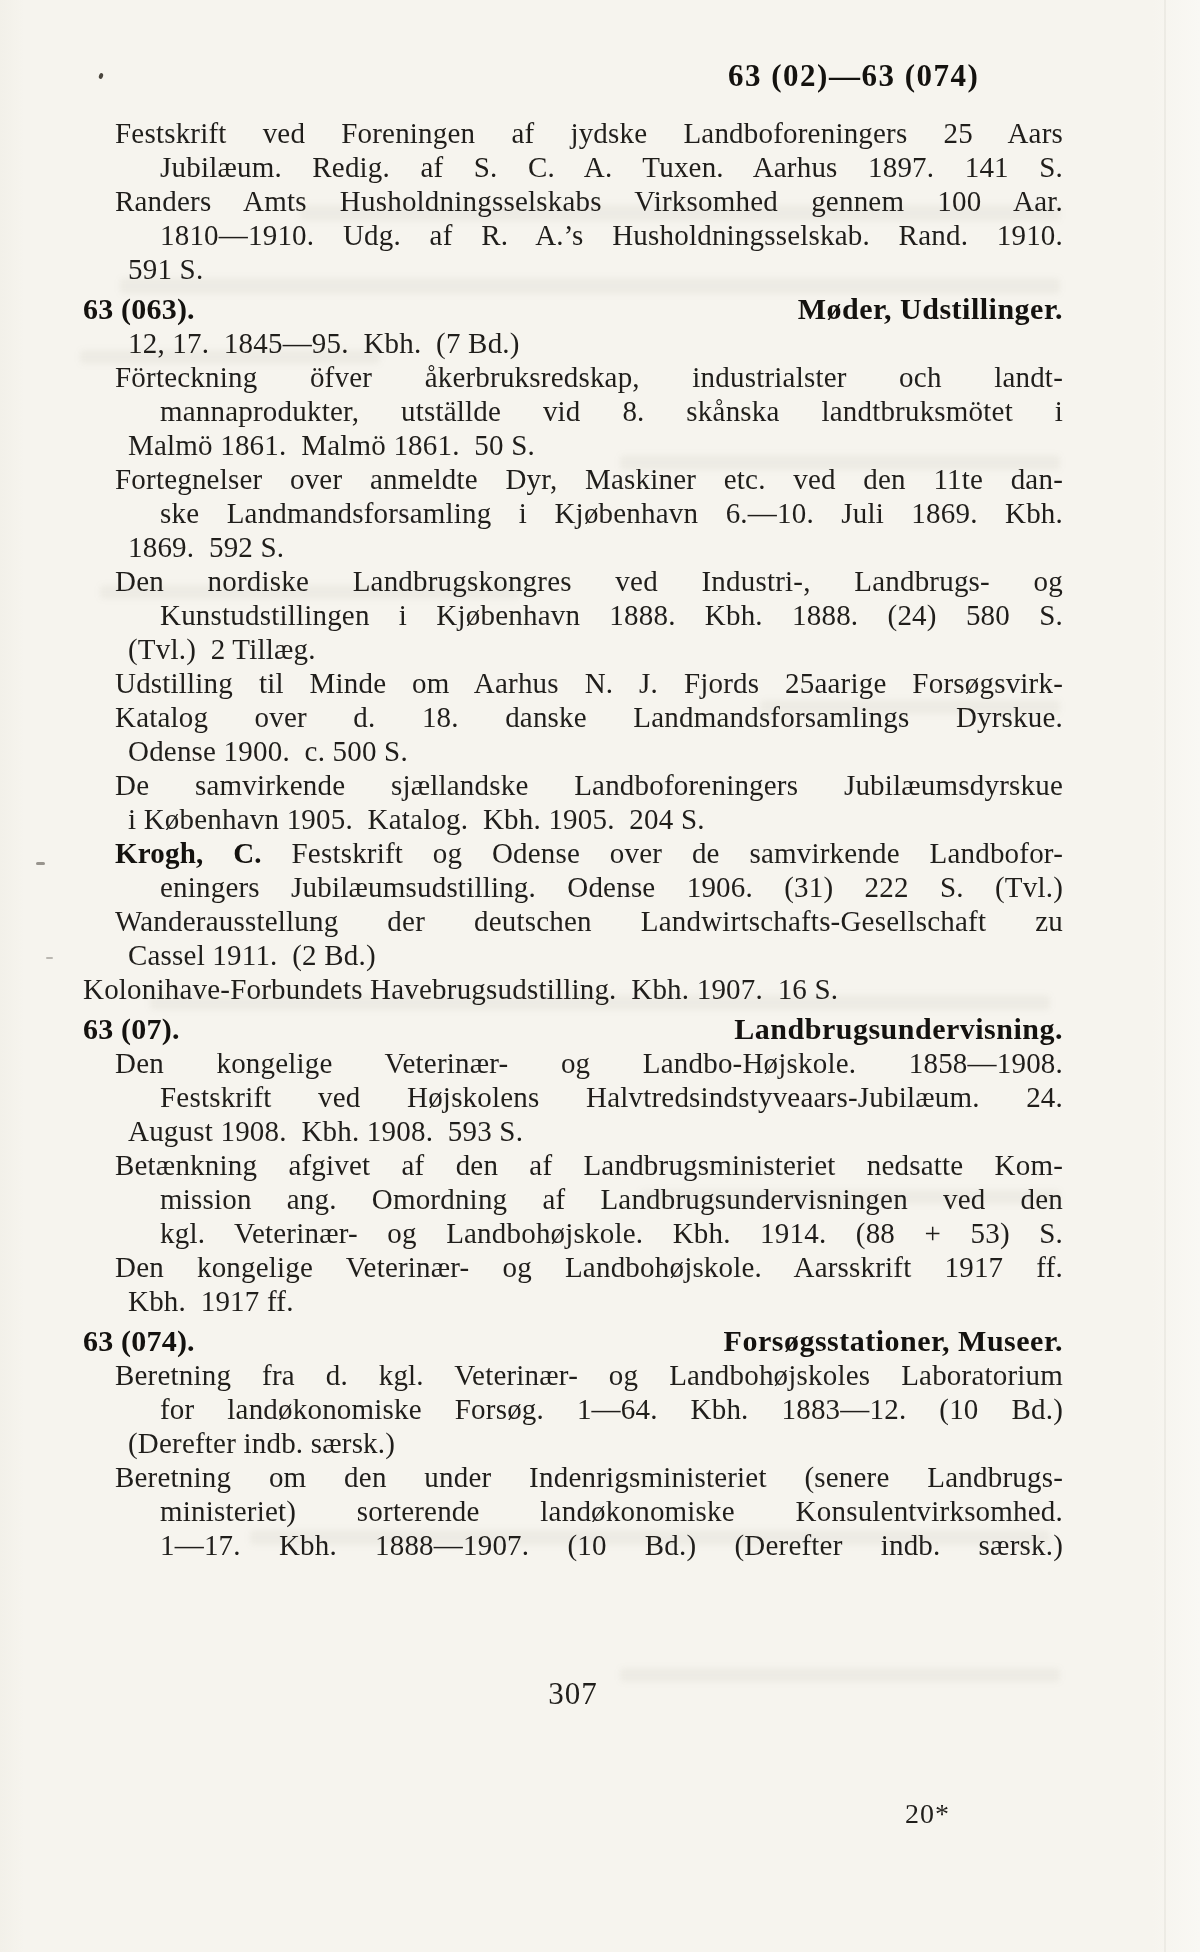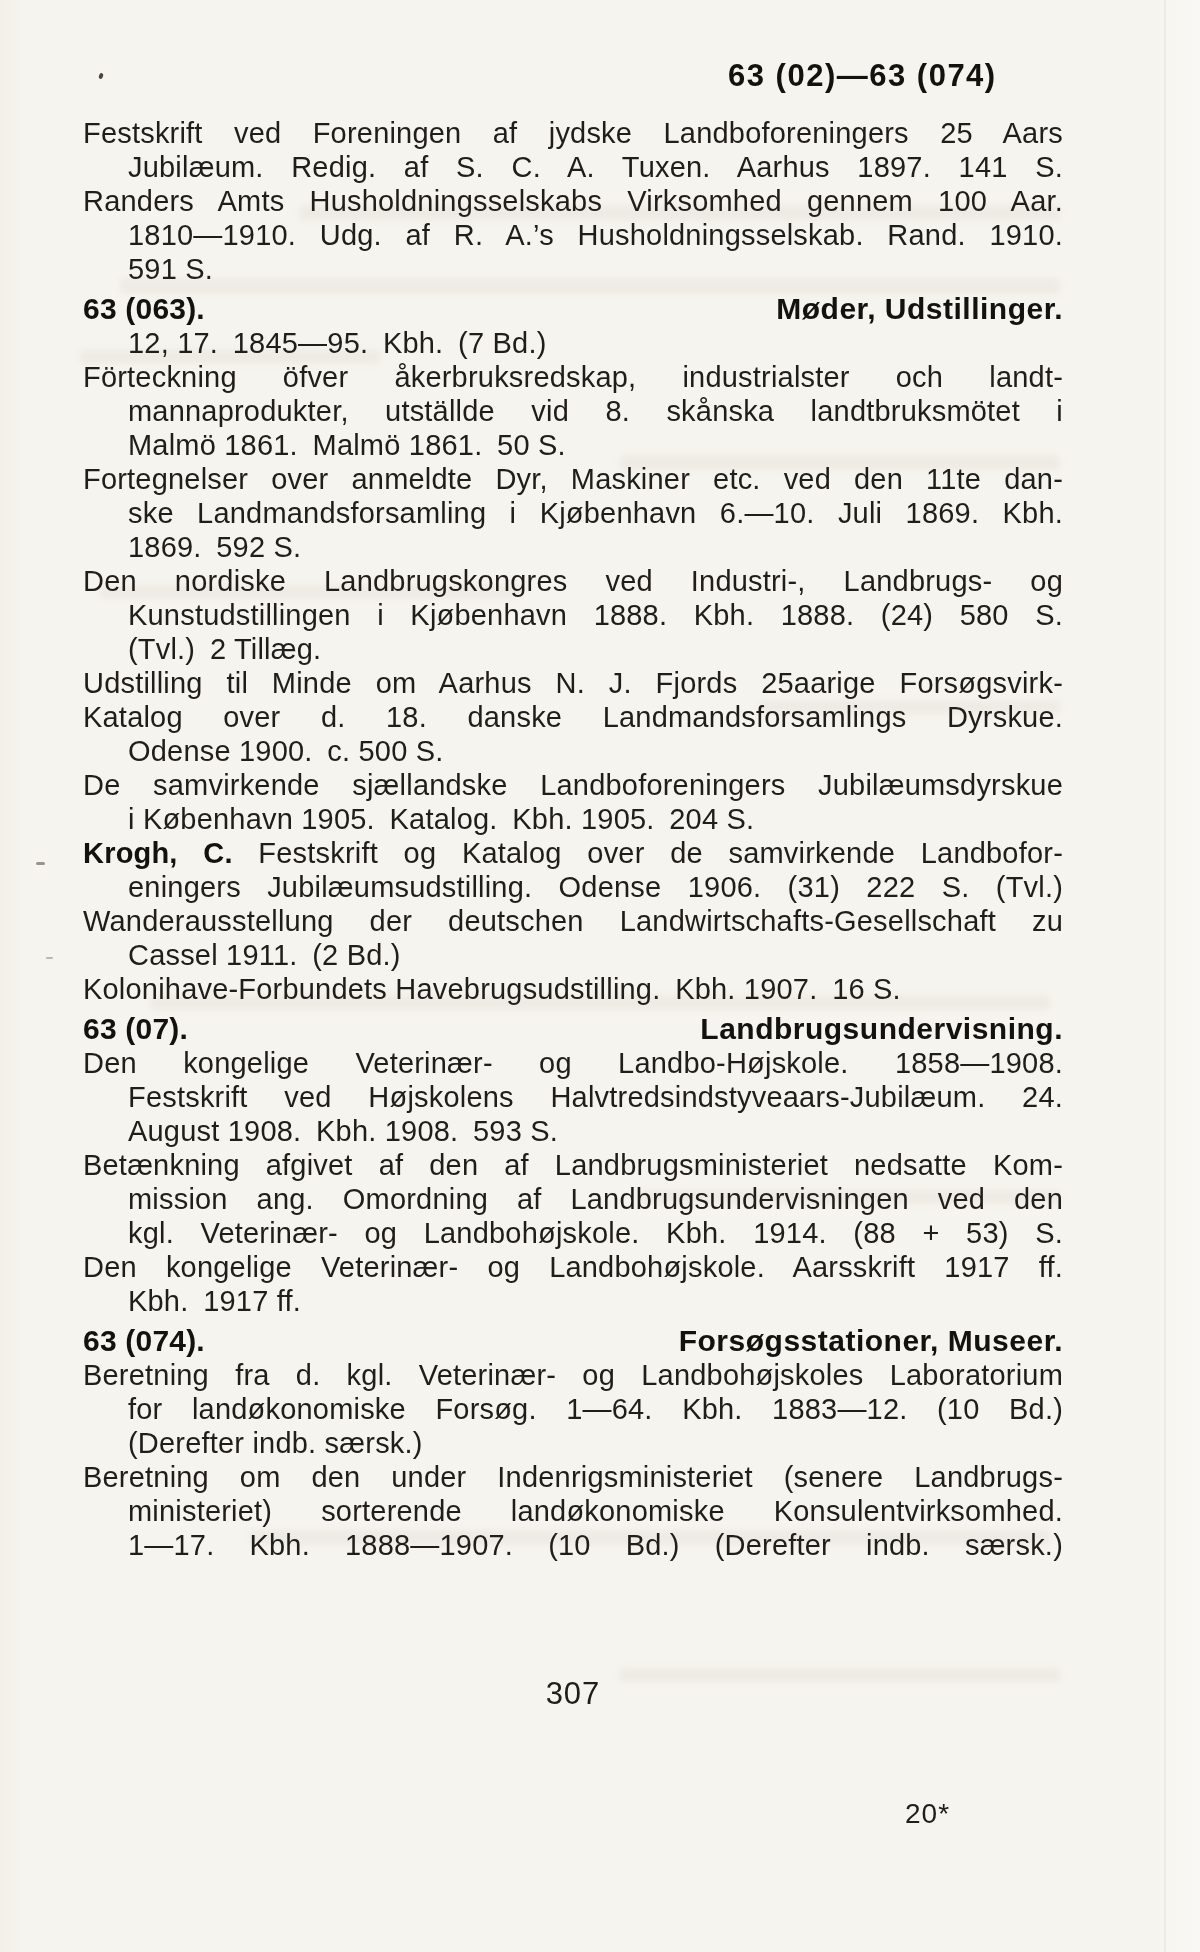--- a/index.html
+++ b/index.html
@@ -4,21 +4,21 @@
 <style>
   html,body{margin:0;padding:0;background:#e8e6e0;}
   .page{
     position:relative;
     width:1200px;height:1952px;
     margin:0 auto;
     background:
       linear-gradient(90deg, #f2f0e9 0%, #f6f4ee 2%, #f6f4ee 96%, #f9f8f4 100%),
       #f6f4ee;
     color:#201e1b;
-    font-family:Liberation Sans, sans-serif;
+    font-family:Liberation Serif, serif;
     overflow:hidden;
   }
   .page::after{ 
     content:"";position:absolute;top:0;left:1164px;width:2px;height:100%;
     background:rgba(60,55,45,0.05);
   }
   .running-head{
     position:absolute;top:58px;left:728px;
     font-weight:bold;font-size:31px;letter-spacing:1.5px;
     color:#14120f;
@@ -32,20 +32,21 @@
   .line{
     line-height:34px;
     text-align:left;
     white-space:normal;
   }
   .line.cont{padding-left:45px;}
   .line.fill{
     text-align:justify;
     text-align-last:justify;
     text-justify:inter-word;
+    margin-left:32px;
   }
   .lead{font-weight:bold;color:#14120f;}
   .section{
     display:flex;justify-content:space-between;align-items:flex-start;
     line-height:34px;margin-top:6px;
     font-weight:bold;font-size:30px;color:#14120f;
   }
   .section .stitle{letter-spacing:0.5px;}
   .page-number{
     position:absolute;top:1676px;left:83px;width:980px;
@@ -136,21 +137,21 @@
 
 
   <div class="line fill"><span class="txt">Katalog over d. 18. danske Landmandsforsamlings Dyrskue.</span></div>
 
   <div class="line cont"><span class="txt">Odense 1900. c. 500 S.</span></div>
 
   <div class="line fill"><span class="txt">De samvirkende sjællandske Landboforeningers Jubilæumsdyrskue</span></div>
 
   <div class="line cont"><span class="txt">i København 1905. Katalog. Kbh. 1905. 204 S.</span></div>
 
-  <div class="line fill"><b class="lead">Krogh, C.</b><span class="txt"> Festskrift og Katalog over de samvirkende Landbofor-</span></div>
+  <div class="line fill"><b class="lead">Krogh, C.</b><span class="txt"> Festskrift og Odense over de samvirkende Landbofor-</span></div>
 
   <div class="line cont fill"><span class="txt">eningers Jubilæumsudstilling. Odense 1906. (31) 222 S. (Tvl.)</span></div>
 
   <div class="line fill"><span class="txt">Wanderausstellung der deutschen Landwirtschafts-Gesellschaft zu</span></div>
 
   <div class="line cont"><span class="txt">Cassel 1911. (2 Bd.)</span></div>
 
   <div class="line"><span class="txt">Kolonihave-Forbundets Havebrugsudstilling. Kbh. 1907. 16 S.</span></div>
 
   <div class="section">

